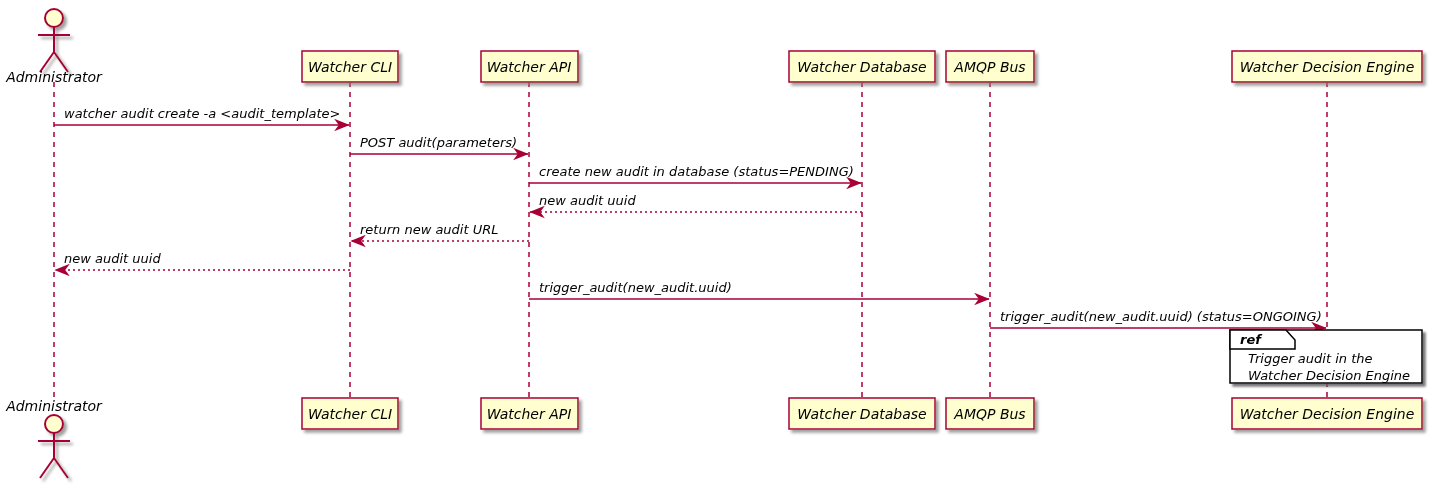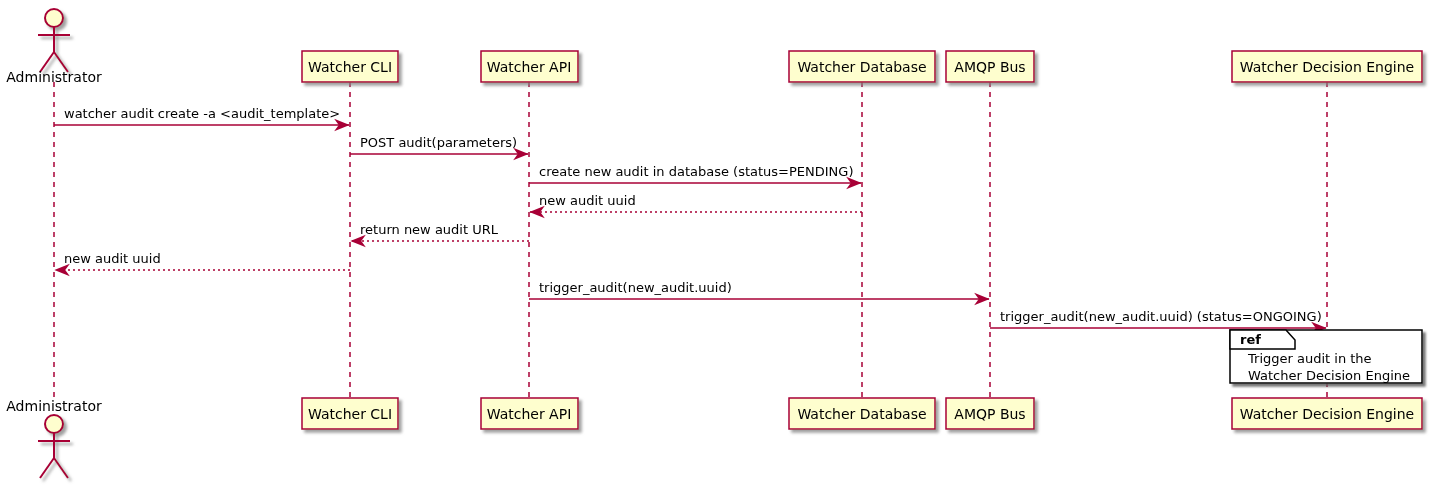--- a/index.html
+++ b/index.html
@@ -10,20 +10,21 @@
   }
   body {
     font-family: "DejaVu Sans", sans-serif;
   }
   #diagram-root {
     position: relative;
     width: 1434px;
     height: 486px;
     background: #FFFFFF;
     overflow: hidden;
+    font-style: italic;
   }
   #diagram-svg {
     position: absolute;
     left: 0;
     top: 0;
     width: 1434px;
     height: 486px;
   }
   .participant-label,
   .actor-label,

